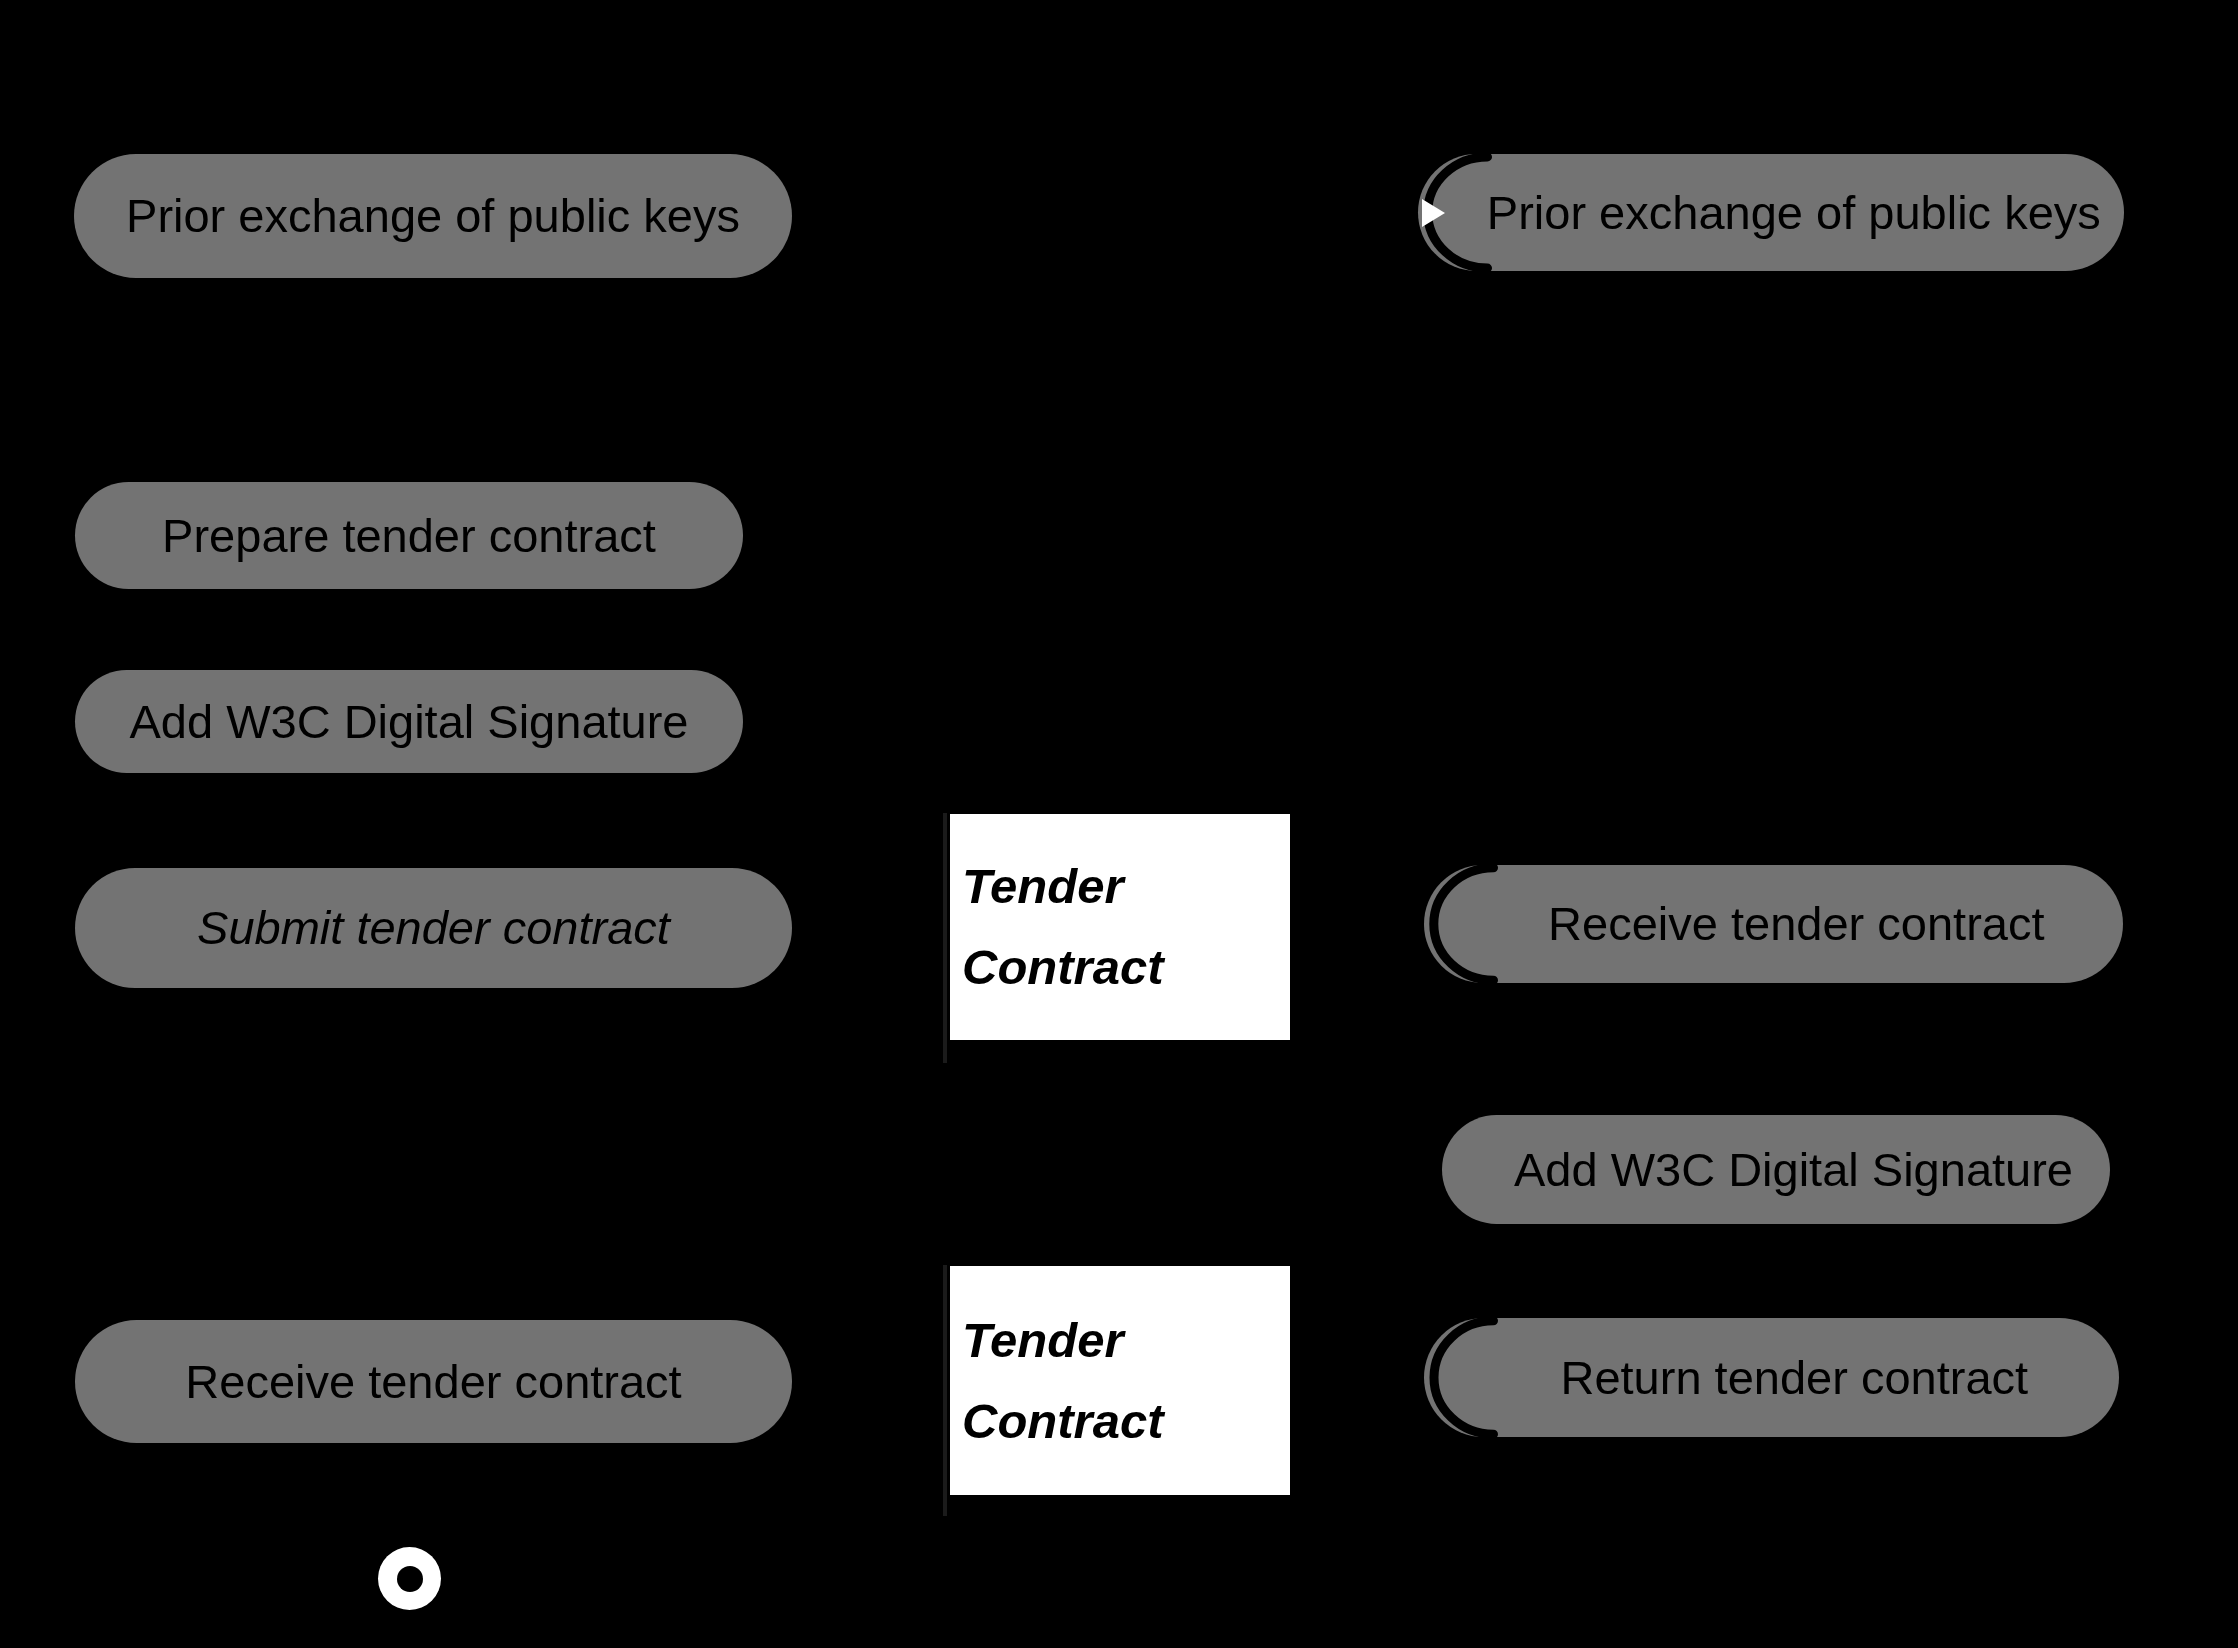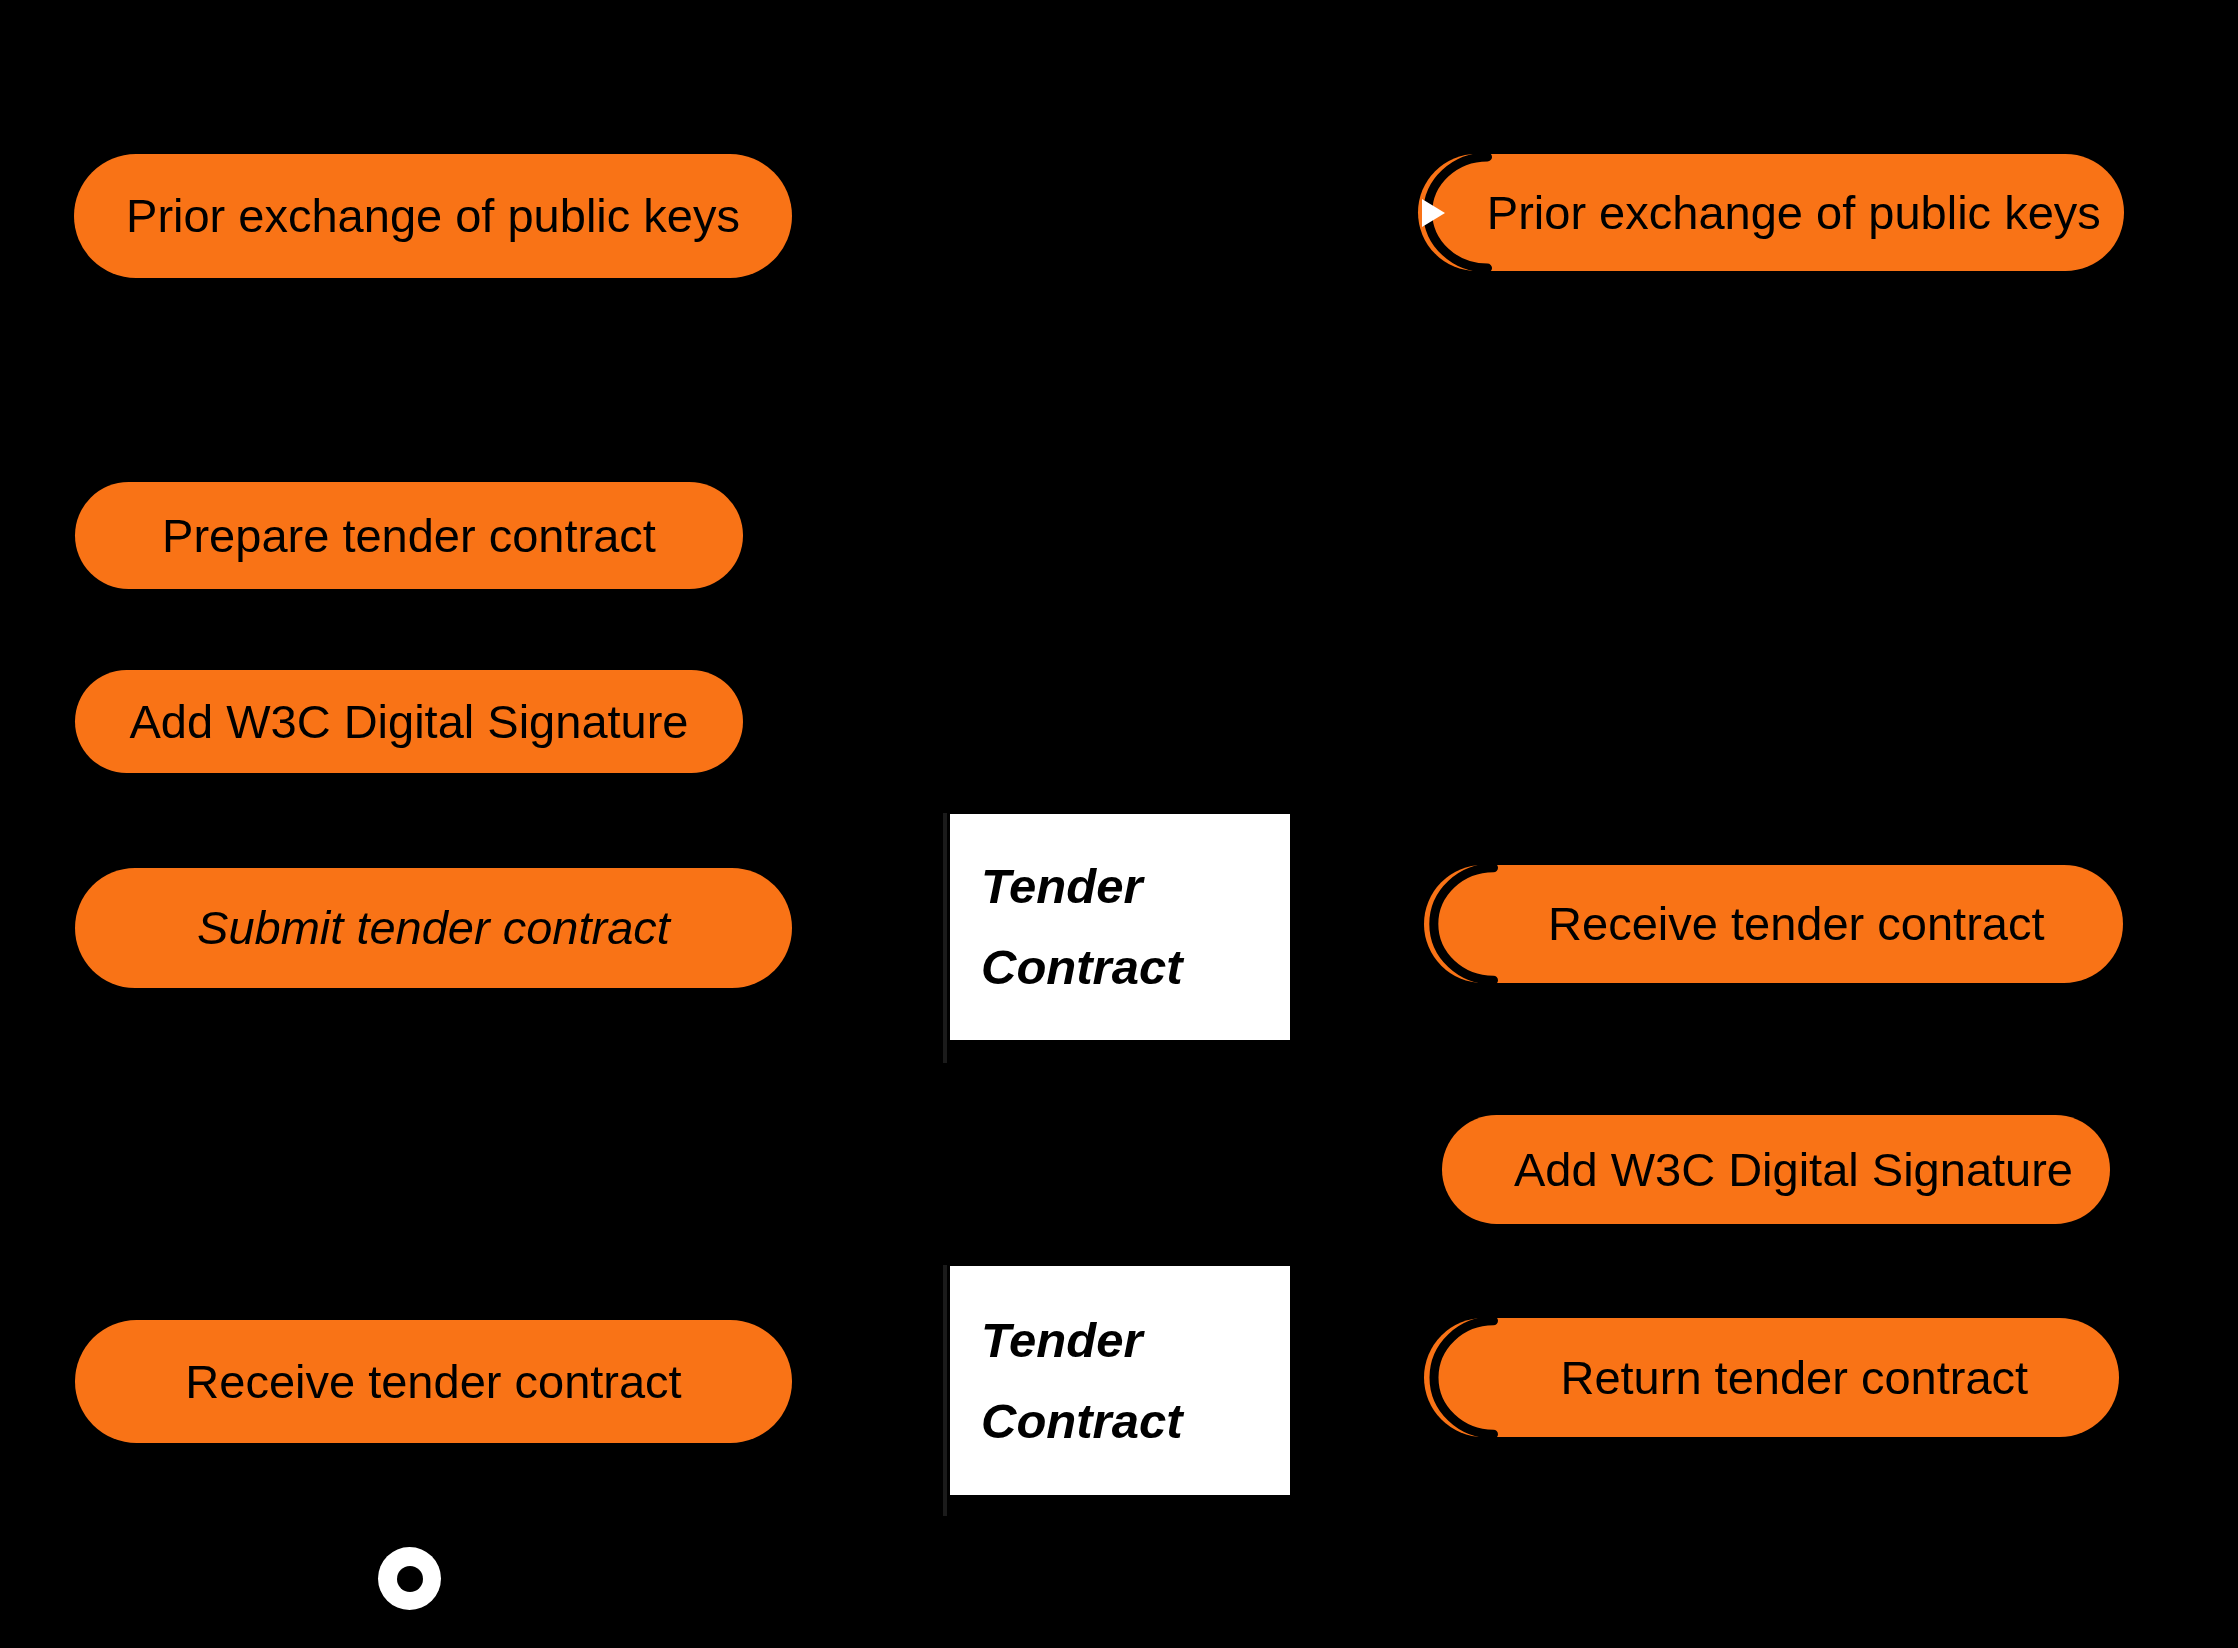--- a/index.html
+++ b/index.html
@@ -12,21 +12,21 @@
     width: 2239px;
     height: 1649px;
     background: #000000;
     overflow: hidden;
     font-family: "Liberation Sans", sans-serif;
   }
 
   
   .stadium {
     position: absolute;
-    background: #f97316;
+    background: #737373;
     color: #000000;
     border-radius: 694px;
     display: flex;
     align-items: center;
     justify-content: center;
     font-size: 47px;
     line-height: 1.1;
     white-space: nowrap;
     box-sizing: border-box;
   }
@@ -79,21 +79,21 @@
     position: absolute;
     background: #ffffff;
     color: #000000;
     font-weight: bold;
     font-style: italic;
     font-size: 49px;
     line-height: 81px;
     display: flex;
     flex-direction: column;
     justify-content: center;
-    padding-left: 31px;
+    padding-left: 12px;
     box-sizing: border-box;
     word-spacing: 100vw; 
   }
   #n-box1 { left: 950px; top: 814px; width: 340px; height: 226px; }
   #n-box2 { left: 950px; top: 1266px; width: 340px; height: 229px; }
 
   
   .box-edge-line {
     position: absolute;
     width: 3.5px;

